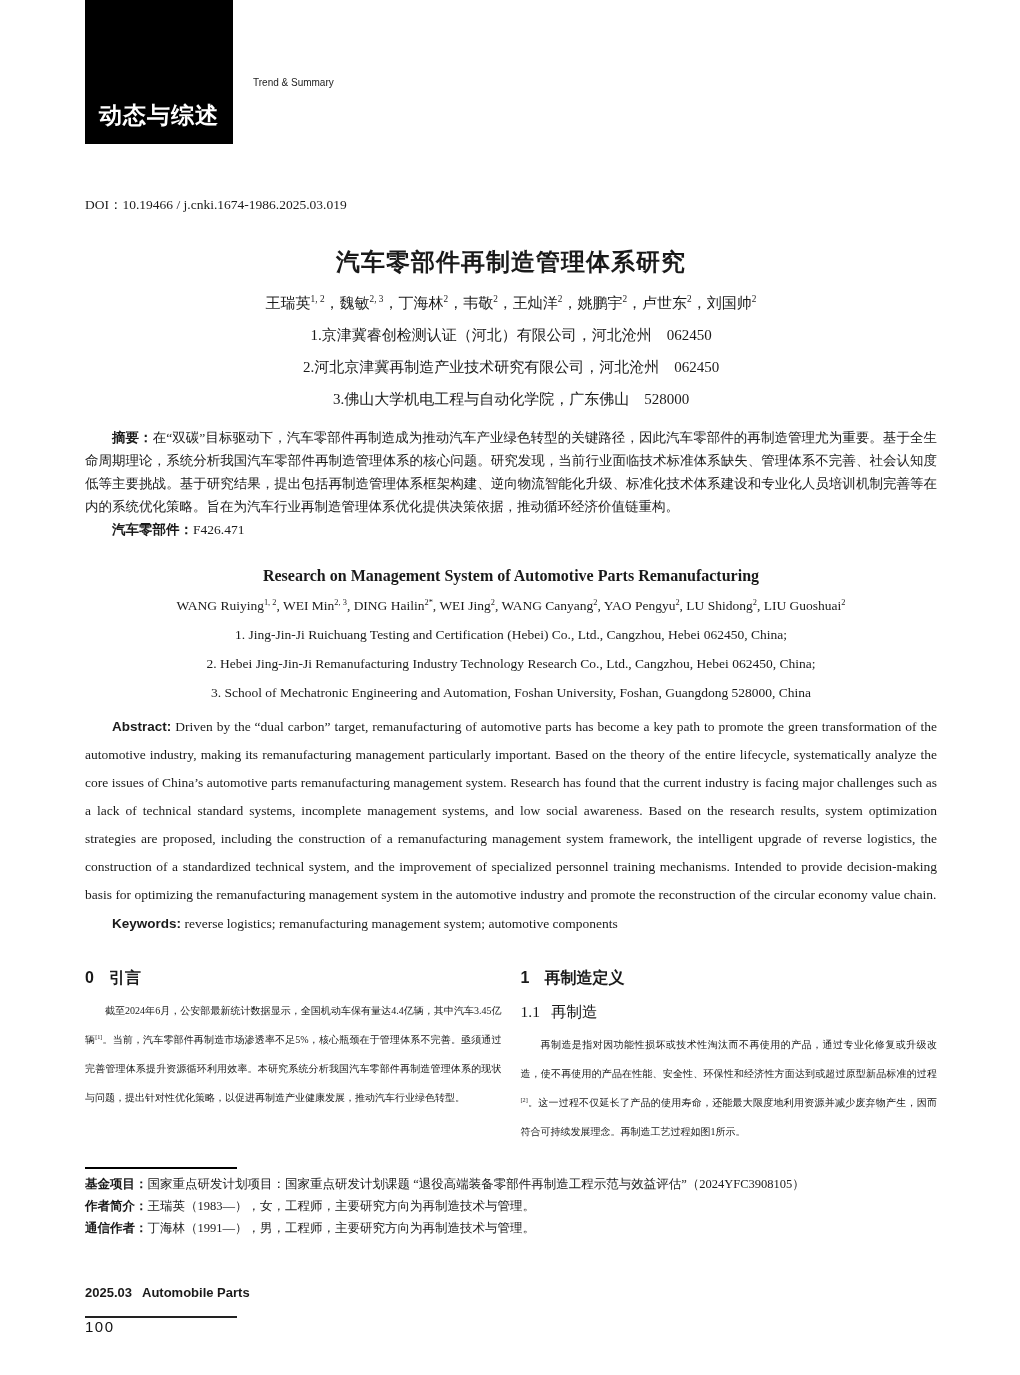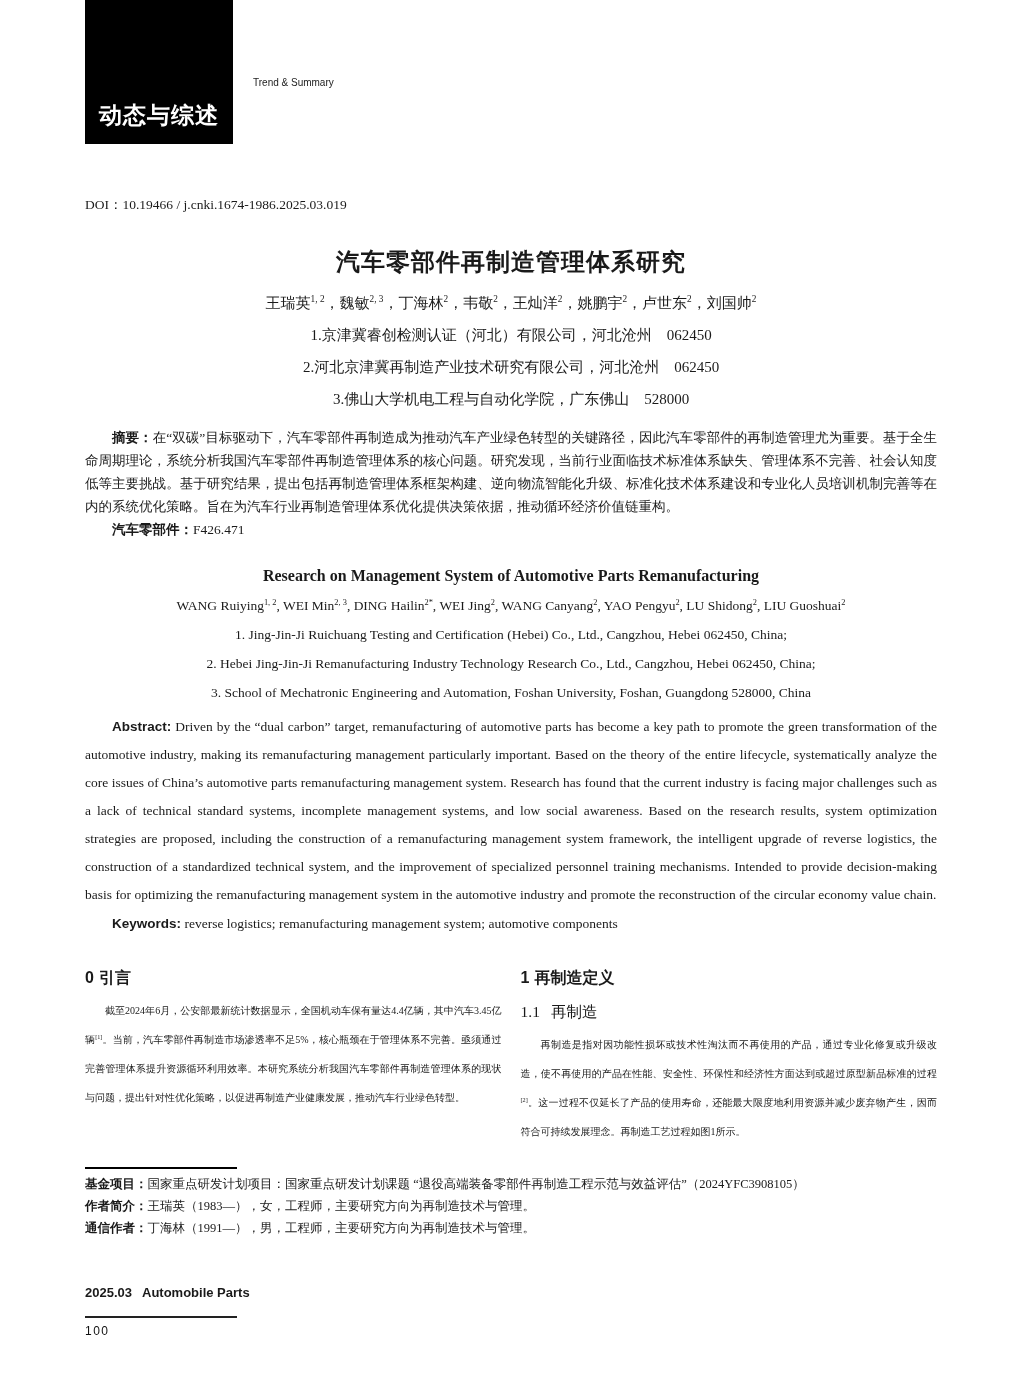--- a/index.html
+++ b/index.html
@@ -58,21 +58,21 @@
     text-align:justify; text-indent:2em;
   }
   .kw-en { margin-top:1px; font-size:13.5px; line-height:28px; text-indent:2em; }
 
   .columns { display:flex; gap:19px; margin-top:26px; }
   .col { flex:1; min-width:0; }
   .sec-head {
     font-family:"Liberation Sans","DejaVu Sans",sans-serif;
     font-weight:bold; font-size:16px; margin:4px 0 0 0;
   }
-  .sec-head .sec-title { margin-left:5px; }
+  .sec-head .sec-title { margin-left:15px; }
   .subsec-head { font-size:15.5px; margin-top:13px; }
   .subsec-head .sec-title { margin-left:11px; }
   .body-p {
     margin:7px 0 0 0; font-size:10px; line-height:29px;
     text-align:justify; text-justify:inter-ideograph; text-indent:2em;
   }
 
   .footnotes { margin-top:21px; }
   .fn-divider { width:152px; height:2px; background:#000; }
   .fn-line { margin-top:8px; font-size:12.5px; line-height:14px; }
@@ -81,23 +81,23 @@
   .page-footer { position:absolute; left:85px; top:1283px; }
   .footer-journal {
     font-family:"Liberation Sans","DejaVu Sans",sans-serif;
     font-weight:bold; font-size:13px;
     display:inline-block; width:152px;
     border-bottom:2px solid #222; padding-bottom:16px;
     white-space:nowrap;
   }
   .footer-journal .j-name { margin-left:10px; }
   .footer-page {
-    margin-top:6px;
+    margin-top:0;
     font-family:"Liberation Sans","DejaVu Sans",sans-serif;
-    font-size:12px; letter-spacing:1.5px; color:#111;
+    font-size:15px; letter-spacing:1.5px; color:#111;
   }
 </style>
 </head>
 <body>
 
 <div class="page">
 
   <div class="cat-box">
     <span class="cat-cn">动态与综述</span>
   </div>

